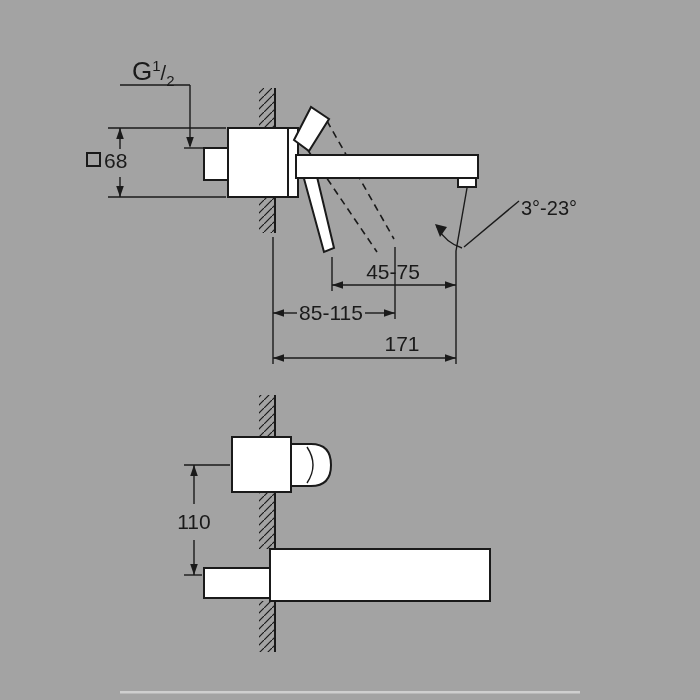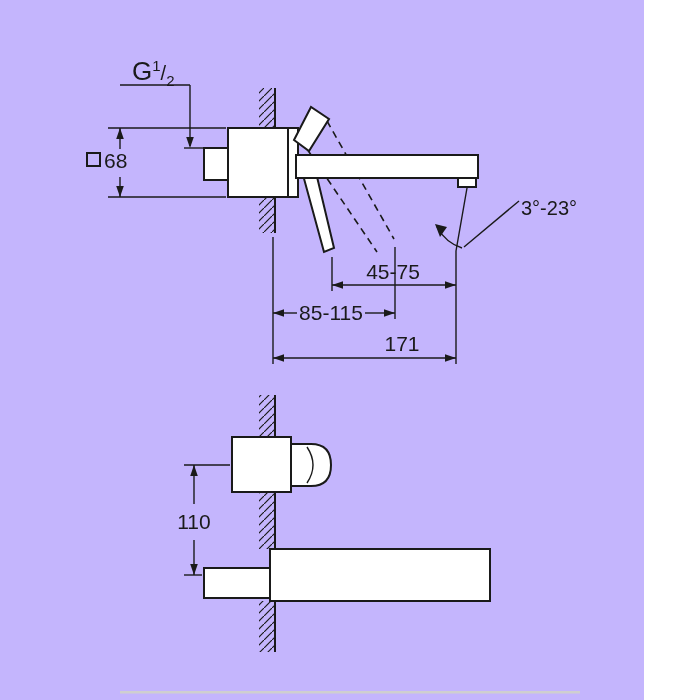--- a/index.html
+++ b/index.html
@@ -1,16 +1,16 @@
 <!DOCTYPE html>
 <html><head>
 <meta charset="utf-8">
 <style>
   html,body{margin:0;padding:0;background:#ffffff;}
-  .page{position:relative;width:644px;height:700px;background:#c4b5fd;overflow:hidden;text-align:right;}
+  .page{position:relative;width:700px;height:700px;background:#a3a3a3;overflow:hidden;text-align:right;}
   svg text{font-family:"Liberation Sans","DejaVu Sans",sans-serif;fill:#1a1a1a;}
   .dim-label{font-size:21px;}
   .angle-label{font-size:20px;}
   .thread-label{font-size:26px;}
   .outline{fill:#ffffff;stroke:#1a1a1a;stroke-width:2;}
   .thin{stroke:#1a1a1a;stroke-width:1.4;fill:none;}
   .thick{stroke:#1a1a1a;stroke-width:2;fill:none;}
   .dashed{stroke:#1a1a1a;stroke-width:1.6;fill:none;stroke-dasharray:7,5;}
   .arrow{fill:#1a1a1a;stroke:none;}
 </style>

